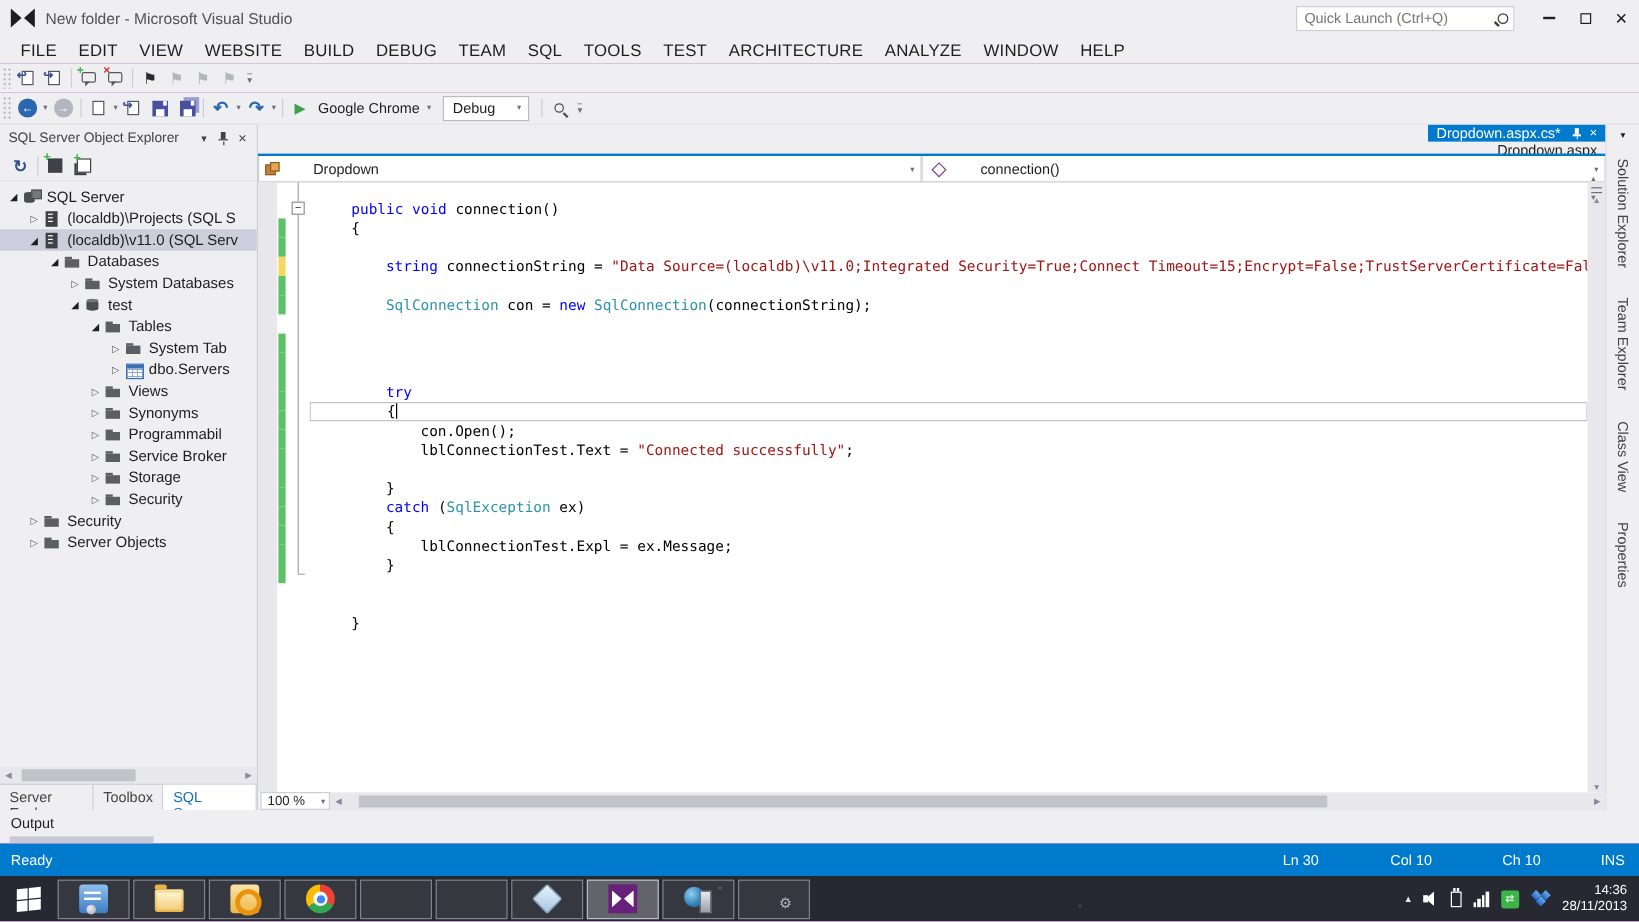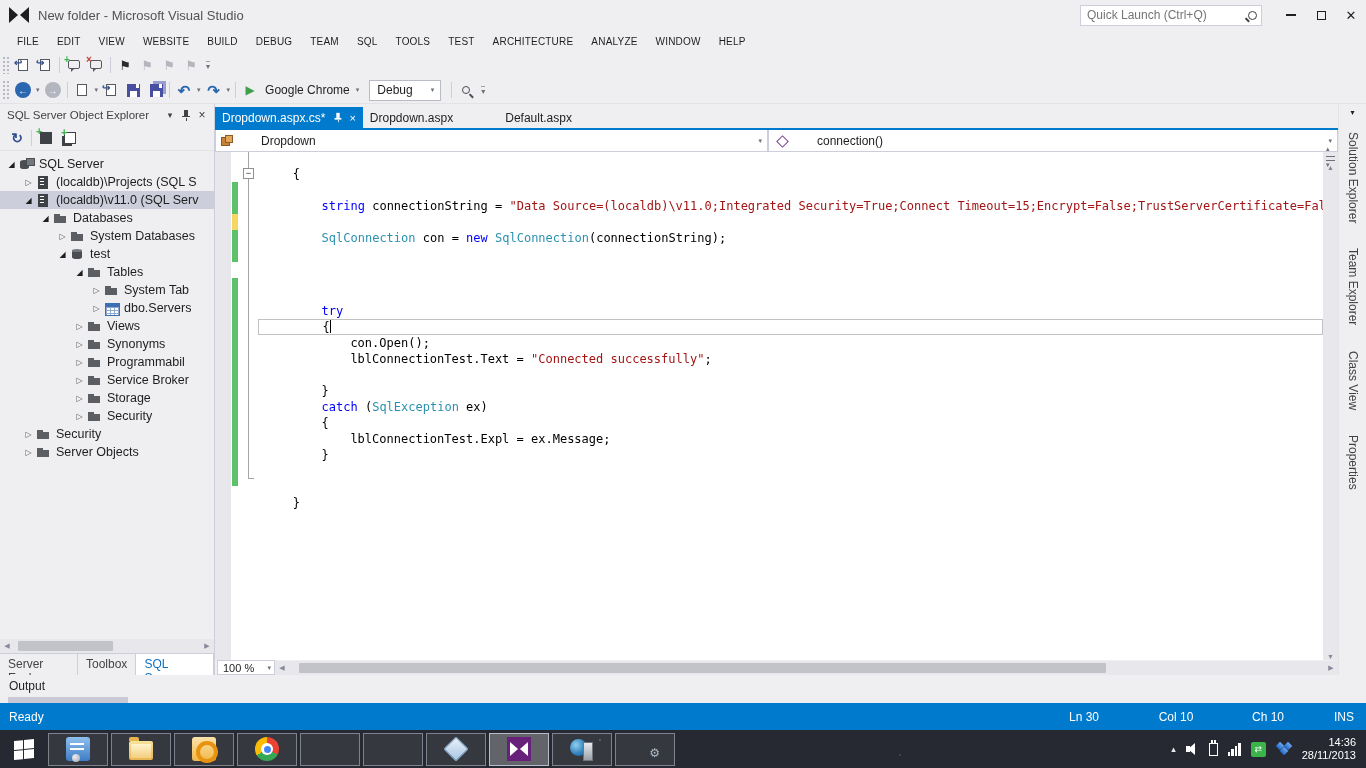--- a/index.html
+++ b/index.html
@@ -18,21 +18,21 @@
   .qlaunch input { border:none; outline:none; flex:1; font-size:12px; color:#6D6D6D; background:transparent; font-family:"Liberation Sans",sans-serif; }
   .mag { width:9px; height:9px; border:1.5px solid #3E3E42; border-radius:50%; position:relative; flex:none; }
   .mag::after { content:''; position:absolute; width:5px; height:1.5px; background:#3E3E42; left:-4px; top:7px; transform:rotate(45deg); }
   .winbtn { width:30px; height:24px; display:flex; align-items:center; justify-content:center; color:#1e1e1e; font-size:13px; }
   .winbtn .restore { width:9px; height:9px; border:1px solid #1e1e1e; position:relative; background:#EFEFF2; }
   .winbtn .restore::before { content:''; position:absolute; left:2px; top:-3px; width:9px; height:9px; border:1px solid #1e1e1e; z-index:-1; }
   .winbtn .minus { width:10px; height:2px; background:#1e1e1e; }
 
   
   #menubar { height:23px; display:flex; align-items:center; padding-left:8px; background:#EFEFF2; }
-  .menu-item { padding:3px 9px; font-size:10px; color:#1e1e1e; letter-spacing:.2px; }
+  .menu-item { padding:3px 9px; font-size:14px; color:#1e1e1e; letter-spacing:.2px; }
 
   
   .toolbar { display:flex; align-items:center; background:#EFEFF2; }
   #toolbar1 { height:24px; }
   #toolbar2 { height:27px; border-bottom:1px solid #E3E3E6; }
   .grip { width:8px; align-self:stretch; margin:3px 2px; background-image:radial-gradient(#B7B9C5 1px, transparent 1px); background-size:4px 4px; }
   .tbi { min-width:22px; height:20px; display:flex; align-items:center; justify-content:center; position:relative; color:#4A4D55; }
   .tbsep { width:1px; height:16px; background:#CCCEDB; margin:0 3px; }
   .dd { font-size:7px; color:#6D7079; padding:0 2px; }
   .ovf { font-size:8px; color:#6D7079; border-top:1.5px solid #9EA0A8; line-height:6px; padding-top:2px; margin:0 4px; align-self:center; }
@@ -96,21 +96,21 @@
   .hscroll { height:14px; display:flex; align-items:center; background:#E8E8EC; }
   .sb-arrow { width:14px; text-align:center; font-size:7px; color:#868999; flex:none; }
   .sb-track { flex:1; position:relative; height:100%; }
   .sb-thumb { position:absolute; top:2px; bottom:2px; background:#C2C3C9; border-radius:1px; }
   #explorer-tabs { height:22px; display:flex; align-items:stretch; background:#EFEFF2; border-top:1px solid #CCCEDB; }
   .etab { padding:3px 8px 0 8px; font-size:12px; color:#444; border-right:1px solid #CCCEDB; }
   .etab.active { background:#fff; color:#0E70C0; }
 
   
   #editor { flex:1; display:flex; flex-direction:column; background:#fff; min-width:0; }
-  #tabbar { height:24px; background:#EFEFF2; display:flex; align-items:flex-end; }
+  #tabbar { height:24px; background:#EFEFF2; display:flex; align-items:flex-end;flex-direction:column; }
   .dtab { height:21px; display:flex; align-items:center; padding:0 7px; font-size:12px; color:#1e1e1e; }
   .dtab.active { background:#007ACC; color:#fff; }
   .dtab .pin { margin-left:8px; transform:scale(.85); }
   .dtab .tclose { margin-left:6px; font-size:11px; }
   .dtab.inactive2 { margin-left:38px; }
   #tab-underline { height:2px; background:#007ACC; }
   #navbar { height:22px; display:flex; background:#EFEFF2; border-bottom:1px solid #E3E3E6; }
   .navcombo { background:#fff; border:1px solid #CCCEDB; border-top:none; display:flex; align-items:center; font-size:12px; padding-left:5px; height:22px;gap:24px; }
   .navcombo .dd { margin-left:auto; padding:0 5px; }
   #nav-type { width:553px; }
@@ -511,20 +511,21 @@
             <div class="chg g"></div>
             <div class="chg g"></div>
             <div class="chg g"></div>
           </div>
         <div id="m-fold">
             <div class="fold-vline" style="top: 0px; height: 326px;"></div>
             <div class="fold-box" style="top: 16px;">−</div>
             <div class="fold-end" style="top: 326px;"></div>
           </div>
         <div id="code-text">
+            <div class="code-line" style="padding-left: 34.8px;"><span class="c-k">public</span><span class="c-p"> </span><span class="c-k">void</span><span class="c-p"> connection()</span></div>
             <div class="code-line" style="padding-left: 34.8px;"><span class="c-p">{</span></div>
             <div class="code-line" style="padding-left: 6px;"></div>
             <div class="code-line" style="padding-left: 63.6px;"><span class="c-k">string</span><span class="c-p"> connectionString = </span><span class="c-s">"Data Source=(localdb)\v11.0;Integrated Security=True;Connect Timeout=15;Encrypt=False;TrustServerCertificate=False"</span></div>
             <div class="code-line" style="padding-left: 6px;"></div>
             <div class="code-line" style="padding-left: 63.6px;"><span class="c-t">SqlConnection</span><span class="c-p"> con = </span><span class="c-k">new</span><span class="c-p"> </span><span class="c-t">SqlConnection</span><span class="c-p">(connectionString);</span></div>
             <div class="code-line" style="padding-left: 6px;"></div>
             <div class="code-line" style="padding-left: 63.6px; margin-top: 41px;"><span class="c-k">try</span></div>
             <div class="code-line current" style="padding-left: 63.6px;"><span class="c-p">{</span><span class="caret"></span></div>
             <div class="code-line" style="padding-left: 92.4px;"><span class="c-p">con.Open();</span></div>
             <div class="code-line" style="padding-left: 92.4px;"><span class="c-p">lblConnectionTest.Text = </span><span class="c-s">"Connected successfully"</span><span class="c-p">;</span></div>

